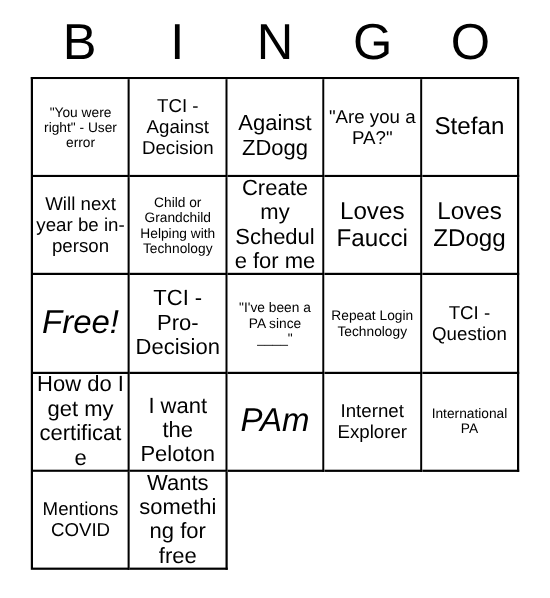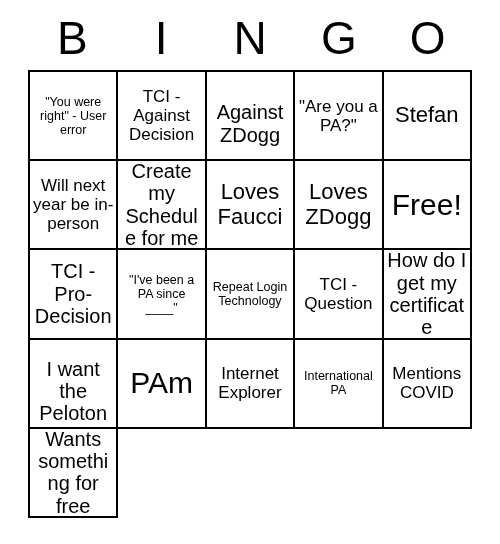--- a/index.html
+++ b/index.html
@@ -77,21 +77,21 @@
   .cell-text {
     display: block;
     width: 100%;
     line-height: 1.12;
     white-space: pre-line;
     word-wrap: break-word;
     color: #000000;
   }
 
   
-  .fs-xxl { font-size: 30px; }
+  .fs-xxl { font-size: 30px; font-style: italic; }
   .fs-xl  { font-size: 22px; }
   .fs-lg  { font-size: 20px; margin-top: 16px; }
   .fs-md  { font-size: 17px; }
   .fs-sm  { font-size: 20px; }
   .fs-xs  { font-size: 12.5px; }
 
   .free-cell .cell-text { font-weight: 400; }
 </style>
 </head>
 <body>
@@ -119,20 +119,23 @@
     </div>
     <div class="bingo-cell">
       <span class="cell-text fs-md">"Are you a PA?"</span>
     </div>
     <div class="bingo-cell">
       <span class="cell-text fs-xl">Stefan</span>
     </div>
 
     <div class="bingo-cell">
       <span class="cell-text fs-md">Will next year be in-person</span>
+    </div>
+    <div class="bingo-cell">
+      <span class="cell-text fs-xs">Child or Grandchild Helping with Technology</span>
     </div>
     <div class="bingo-cell">
       <span class="cell-text fs-sm">Create my Schedule for me</span>
     </div>
     <div class="bingo-cell">
       <span class="cell-text fs-xl">Loves Faucci</span>
     </div>
 
     <div class="bingo-cell">
       <span class="cell-text fs-xl">Loves ZDogg</span>

